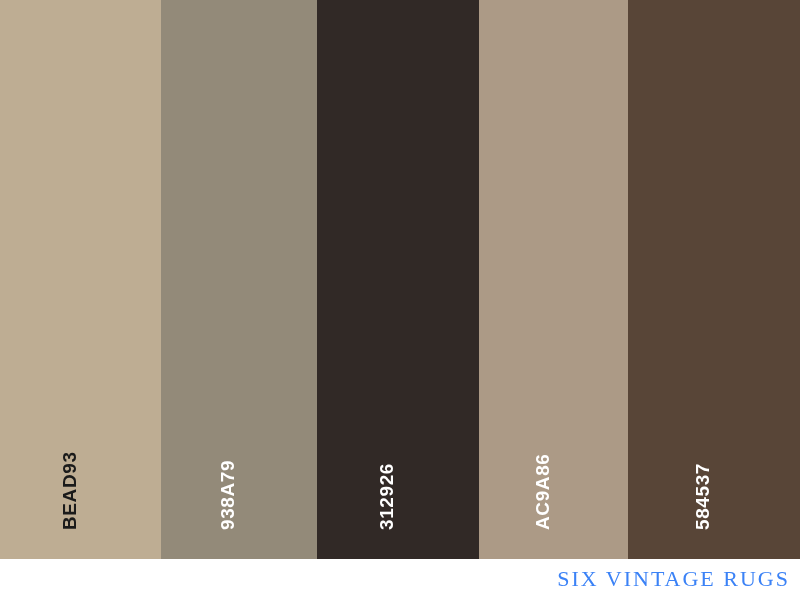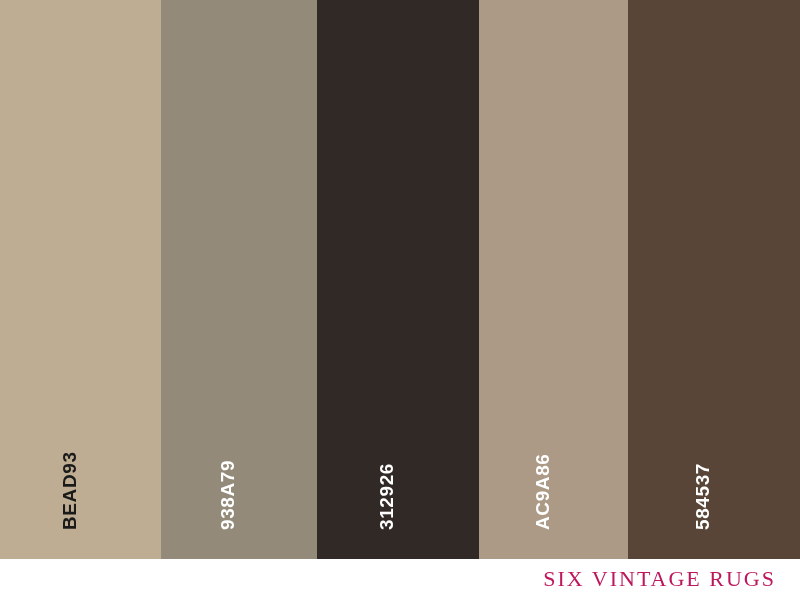--- a/index.html
+++ b/index.html
@@ -64,26 +64,26 @@
     position: absolute;
     left: 0;
     top: 559px;
     width: 800px;
     height: 41px;
     background: #ffffff;
   }
 
   .brand-wordmark {
     position: absolute;
-    right: 24px;
+    right: 10px;
     top: 7px;
     font-family: "Liberation Serif", serif;
     font-size: 22px;
     letter-spacing: 2.0px;
-    color: #be185d;
+    color: #3b82f6;
     white-space: nowrap;
   }
 </style>
 </head>
 <body>
 
 <div class="palette-page">
 
   <div class="swatch-strip">
 

